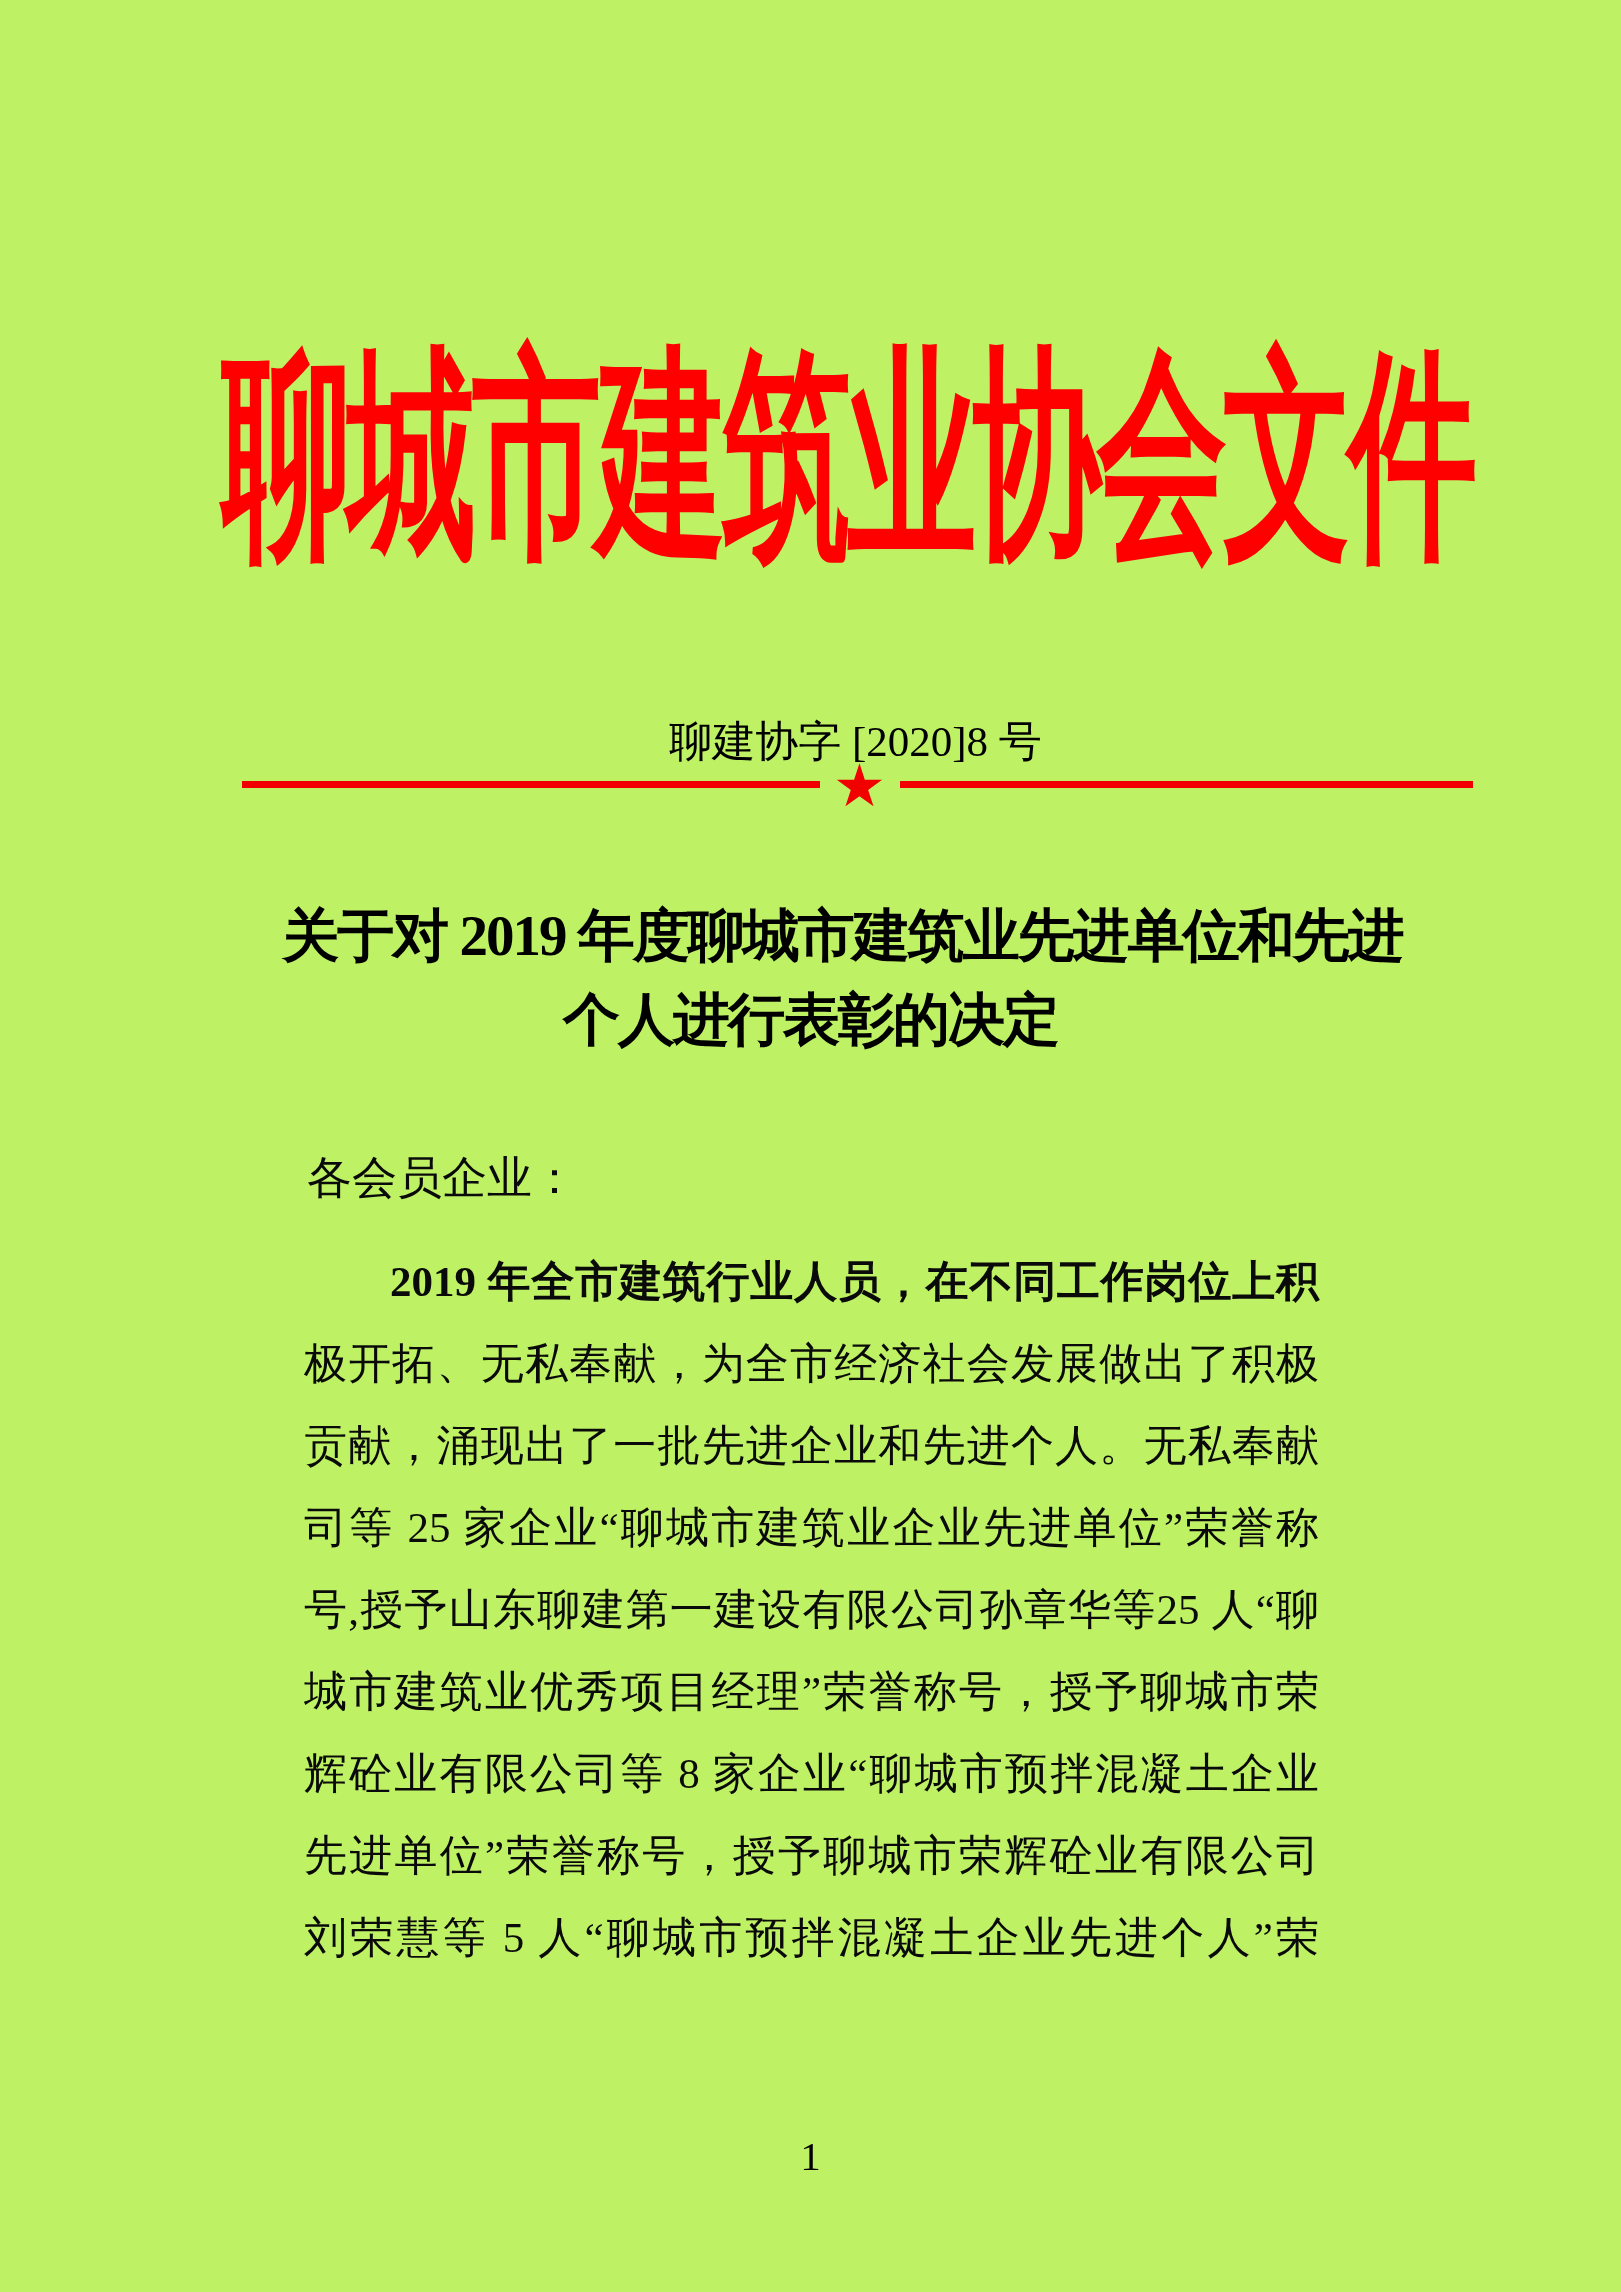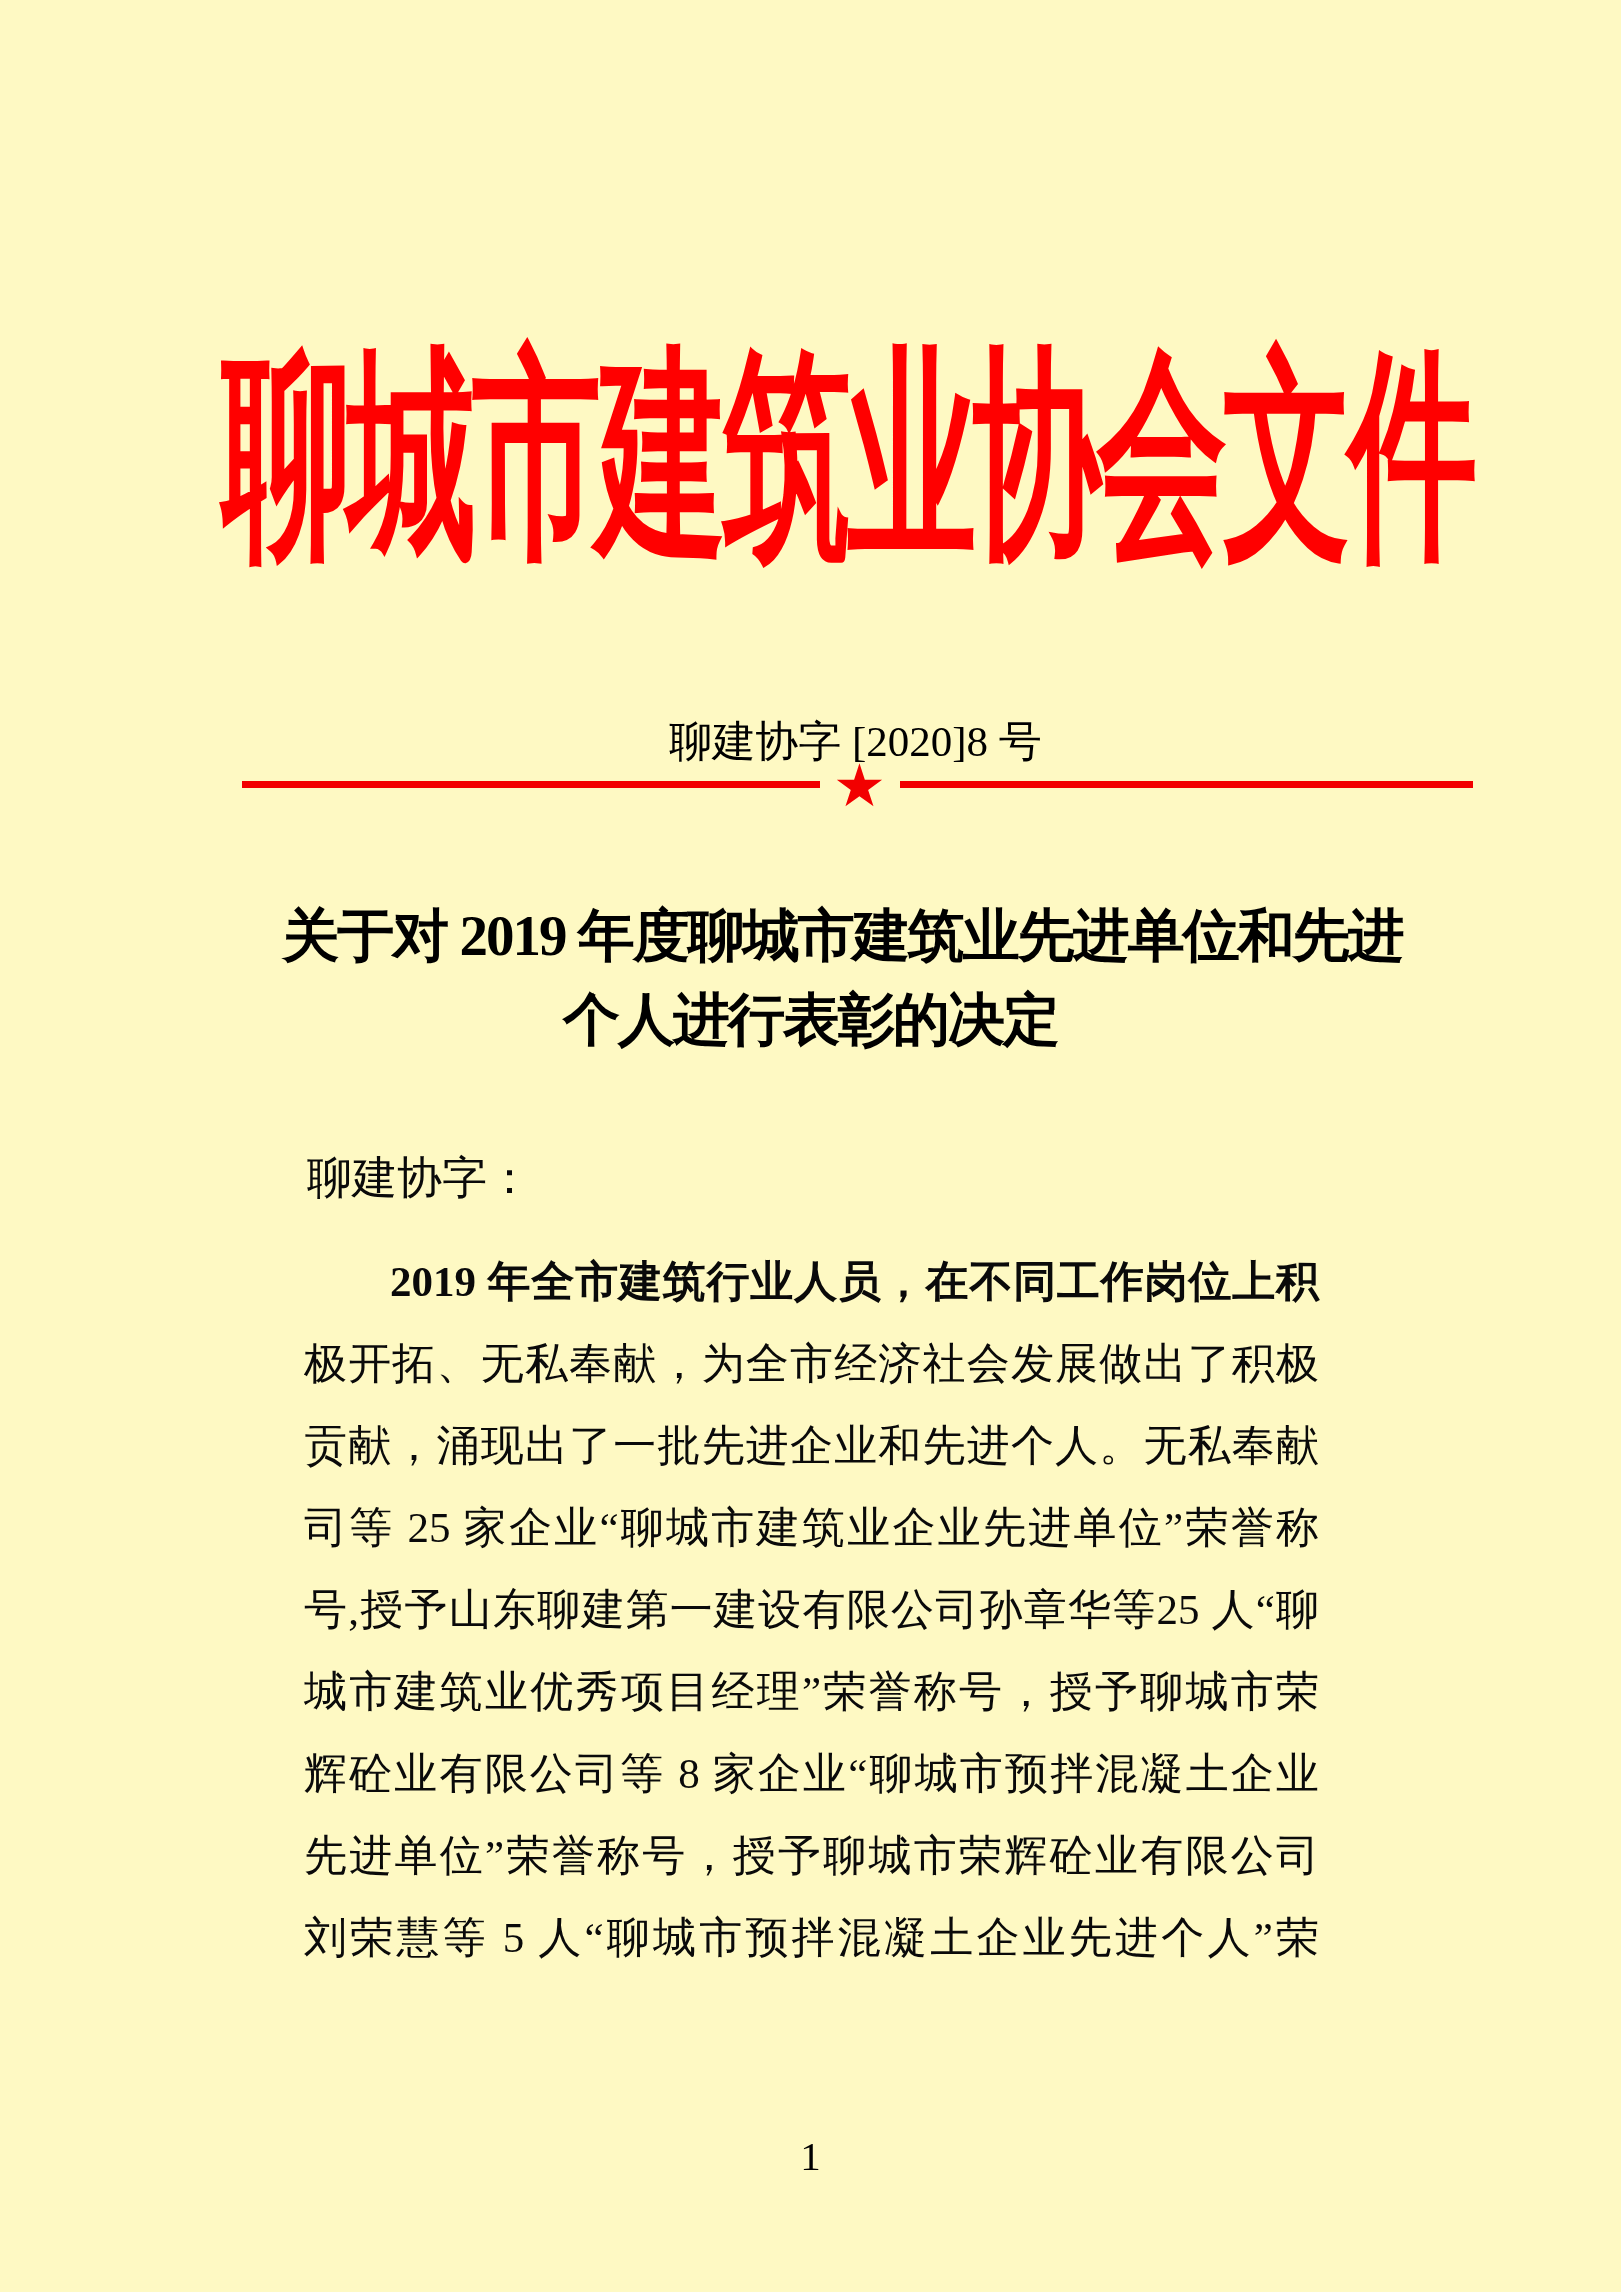--- a/index.html
+++ b/index.html
@@ -4,21 +4,21 @@
 <style>
   html, body {
     margin: 0;
     padding: 0;
     background: #ffffff;
   }
   .page {
     position: relative;
     width: 1621px;
     height: 2293px;
-    background: #fef9c3;
+    background: #bef264;
     overflow: hidden;
     font-family: "Liberation Serif", "DejaVu Serif", serif;
     color: #0a0a0a;
   }
 
   
   .letterhead {
     position: absolute;
     left: 222px;
     top: 388px;
@@ -146,21 +146,21 @@
 
   <div class="doc-number">聊建协字 [2020]8 号</div>
 
   <div class="rule-left"></div>
   <div class="star">★</div>
   <div class="rule-right"></div>
 
   <div class="doc-title-1">关于对 2019 年度聊城市建筑业先进单位和先进</div>
   <div class="doc-title-2">个人进行表彰的决定</div>
 
-  <div class="salutation">聊建协字：</div>
+  <div class="salutation">各会员企业：</div>
 
   <div class="body-block">
     <div class="bline indent">2019 年全市建筑行业人员，在不同工作岗位上积</div>
     <div class="bline">极开拓、无私奉献，为全市经济社会发展做出了积极</div>
     <div class="bline">贡献，涌现出了一批先进企业和先进个人。无私奉献</div>
     <div class="bline">司等 25 家企业“聊城市建筑业企业先进单位”荣誉称</div>
     <div class="bline">号,授予山东聊建第一建设有限公司孙章华等25 人“聊</div>
     <div class="bline">城市建筑业优秀项目经理”荣誉称号，授予聊城市荣</div>
     <div class="bline">辉砼业有限公司等 8 家企业“聊城市预拌混凝土企业</div>
     <div class="bline">先进单位”荣誉称号，授予聊城市荣辉砼业有限公司</div>

